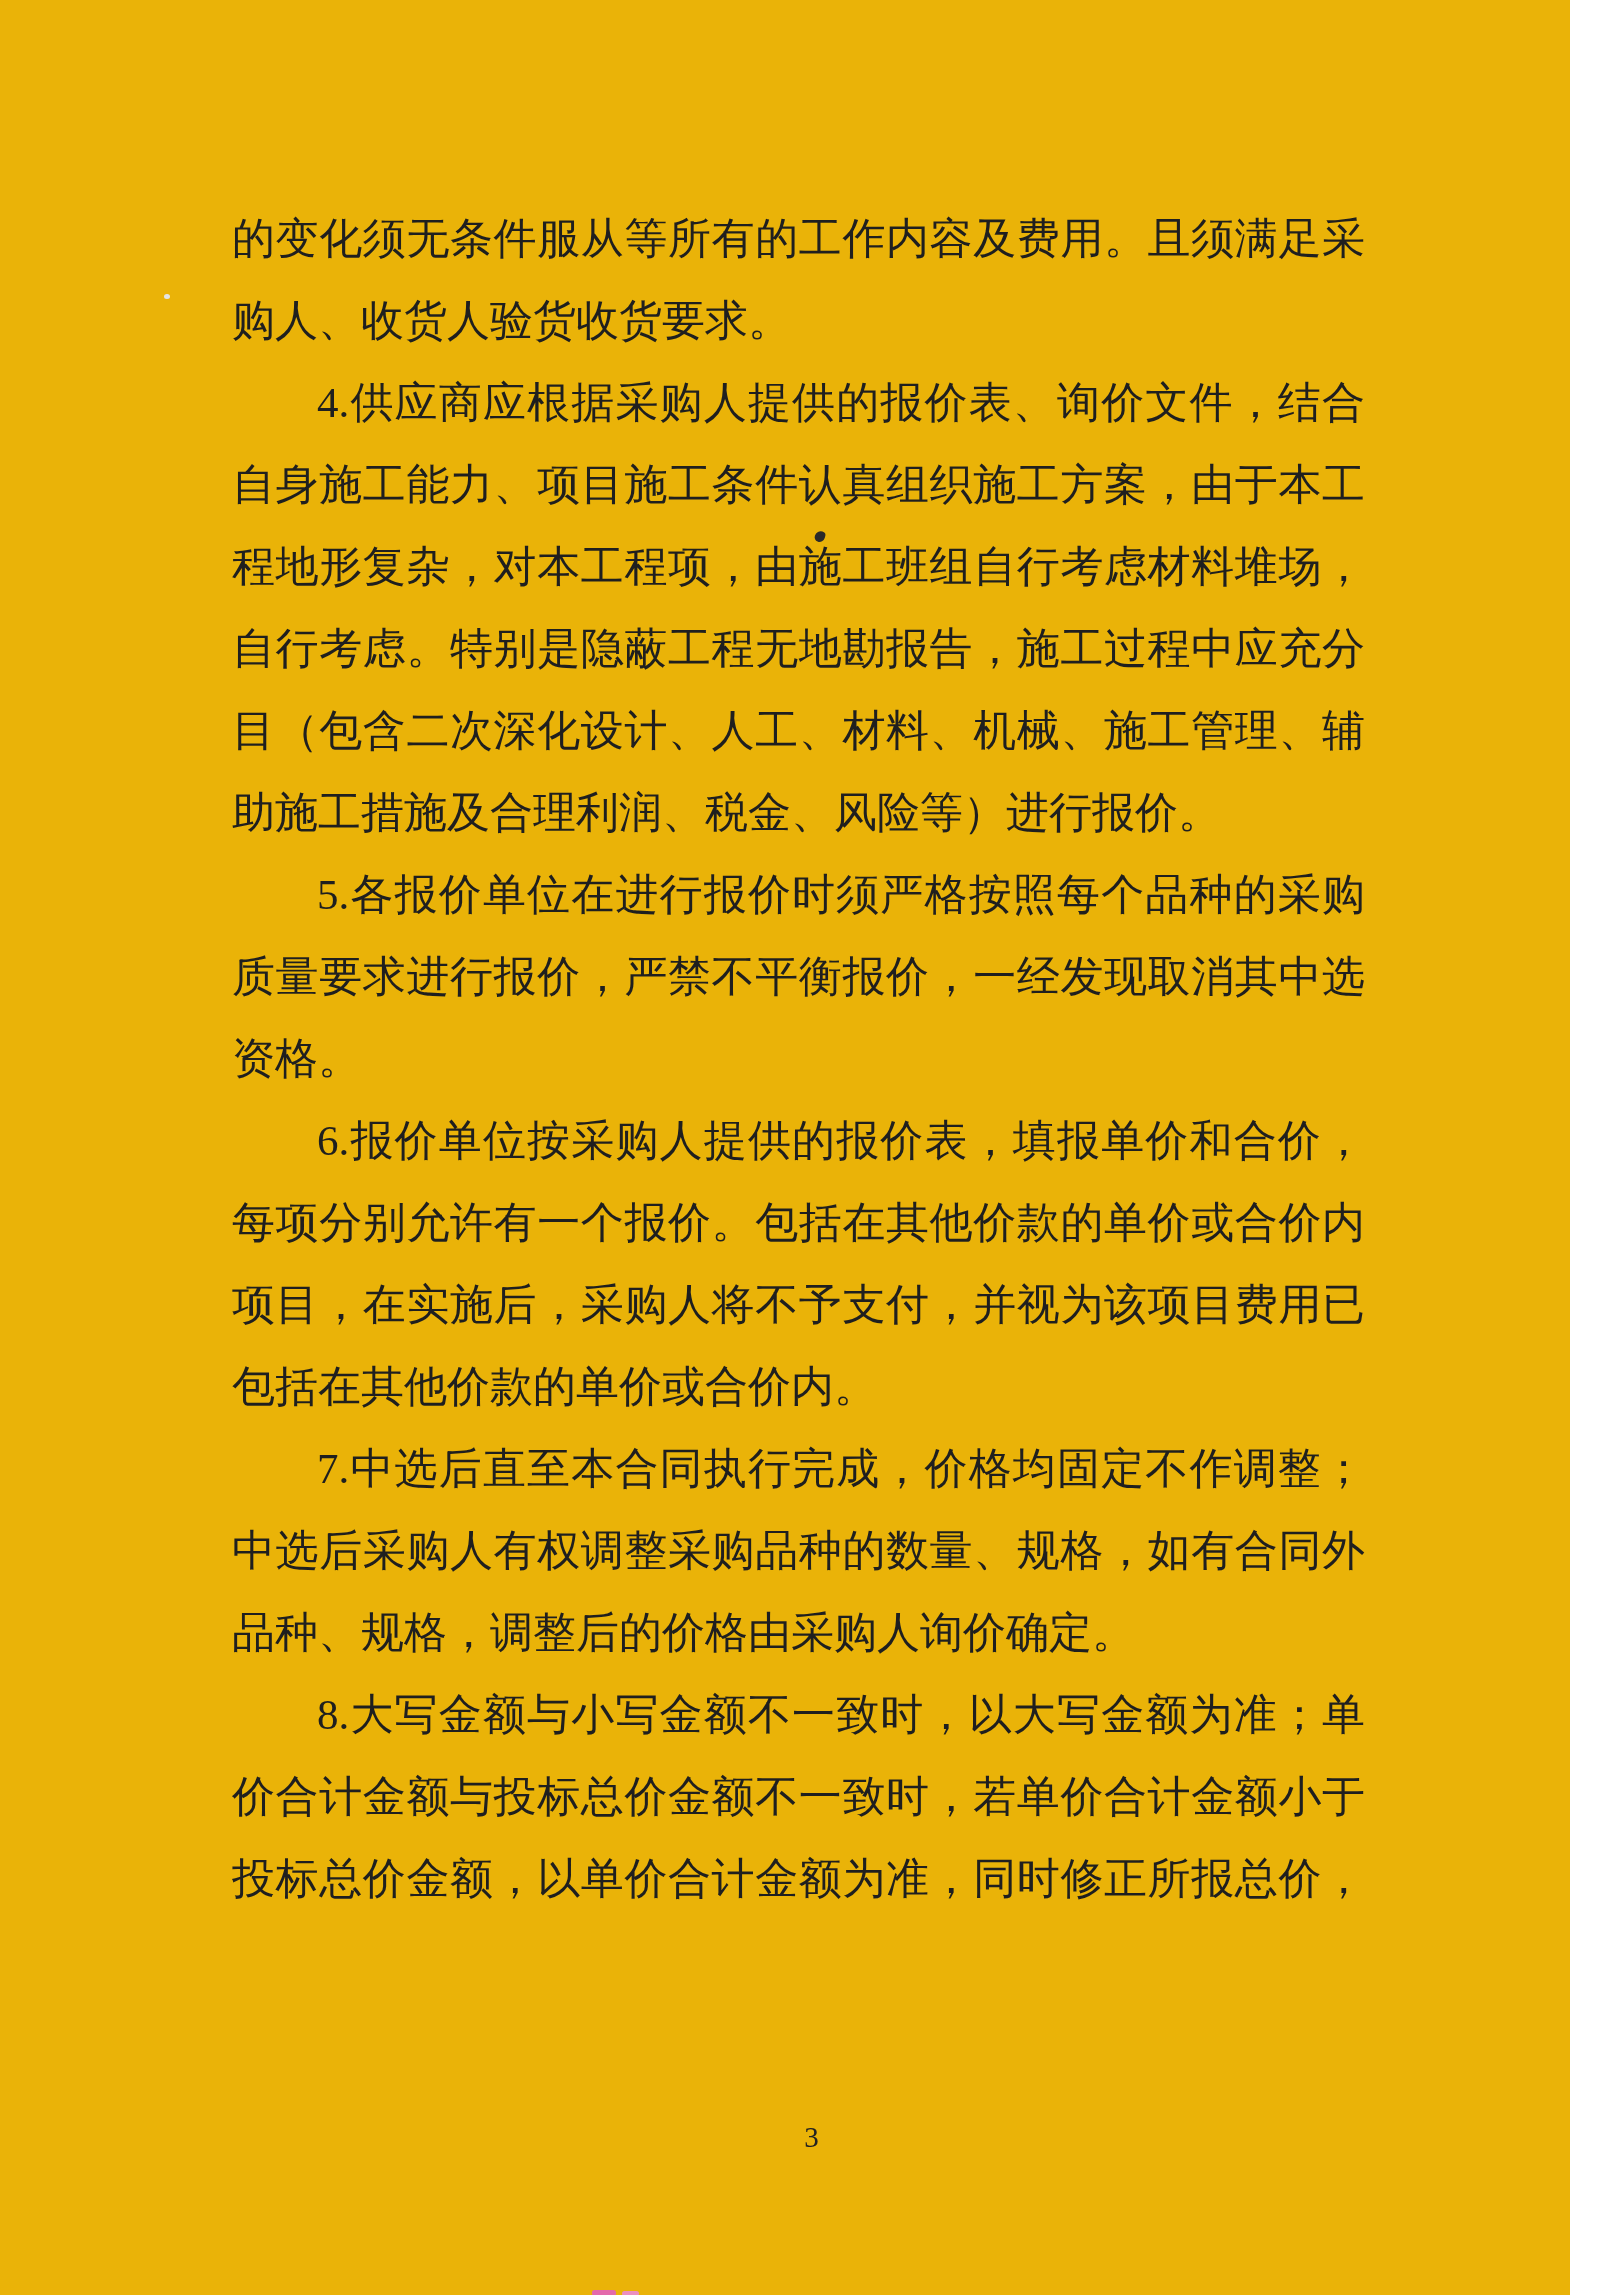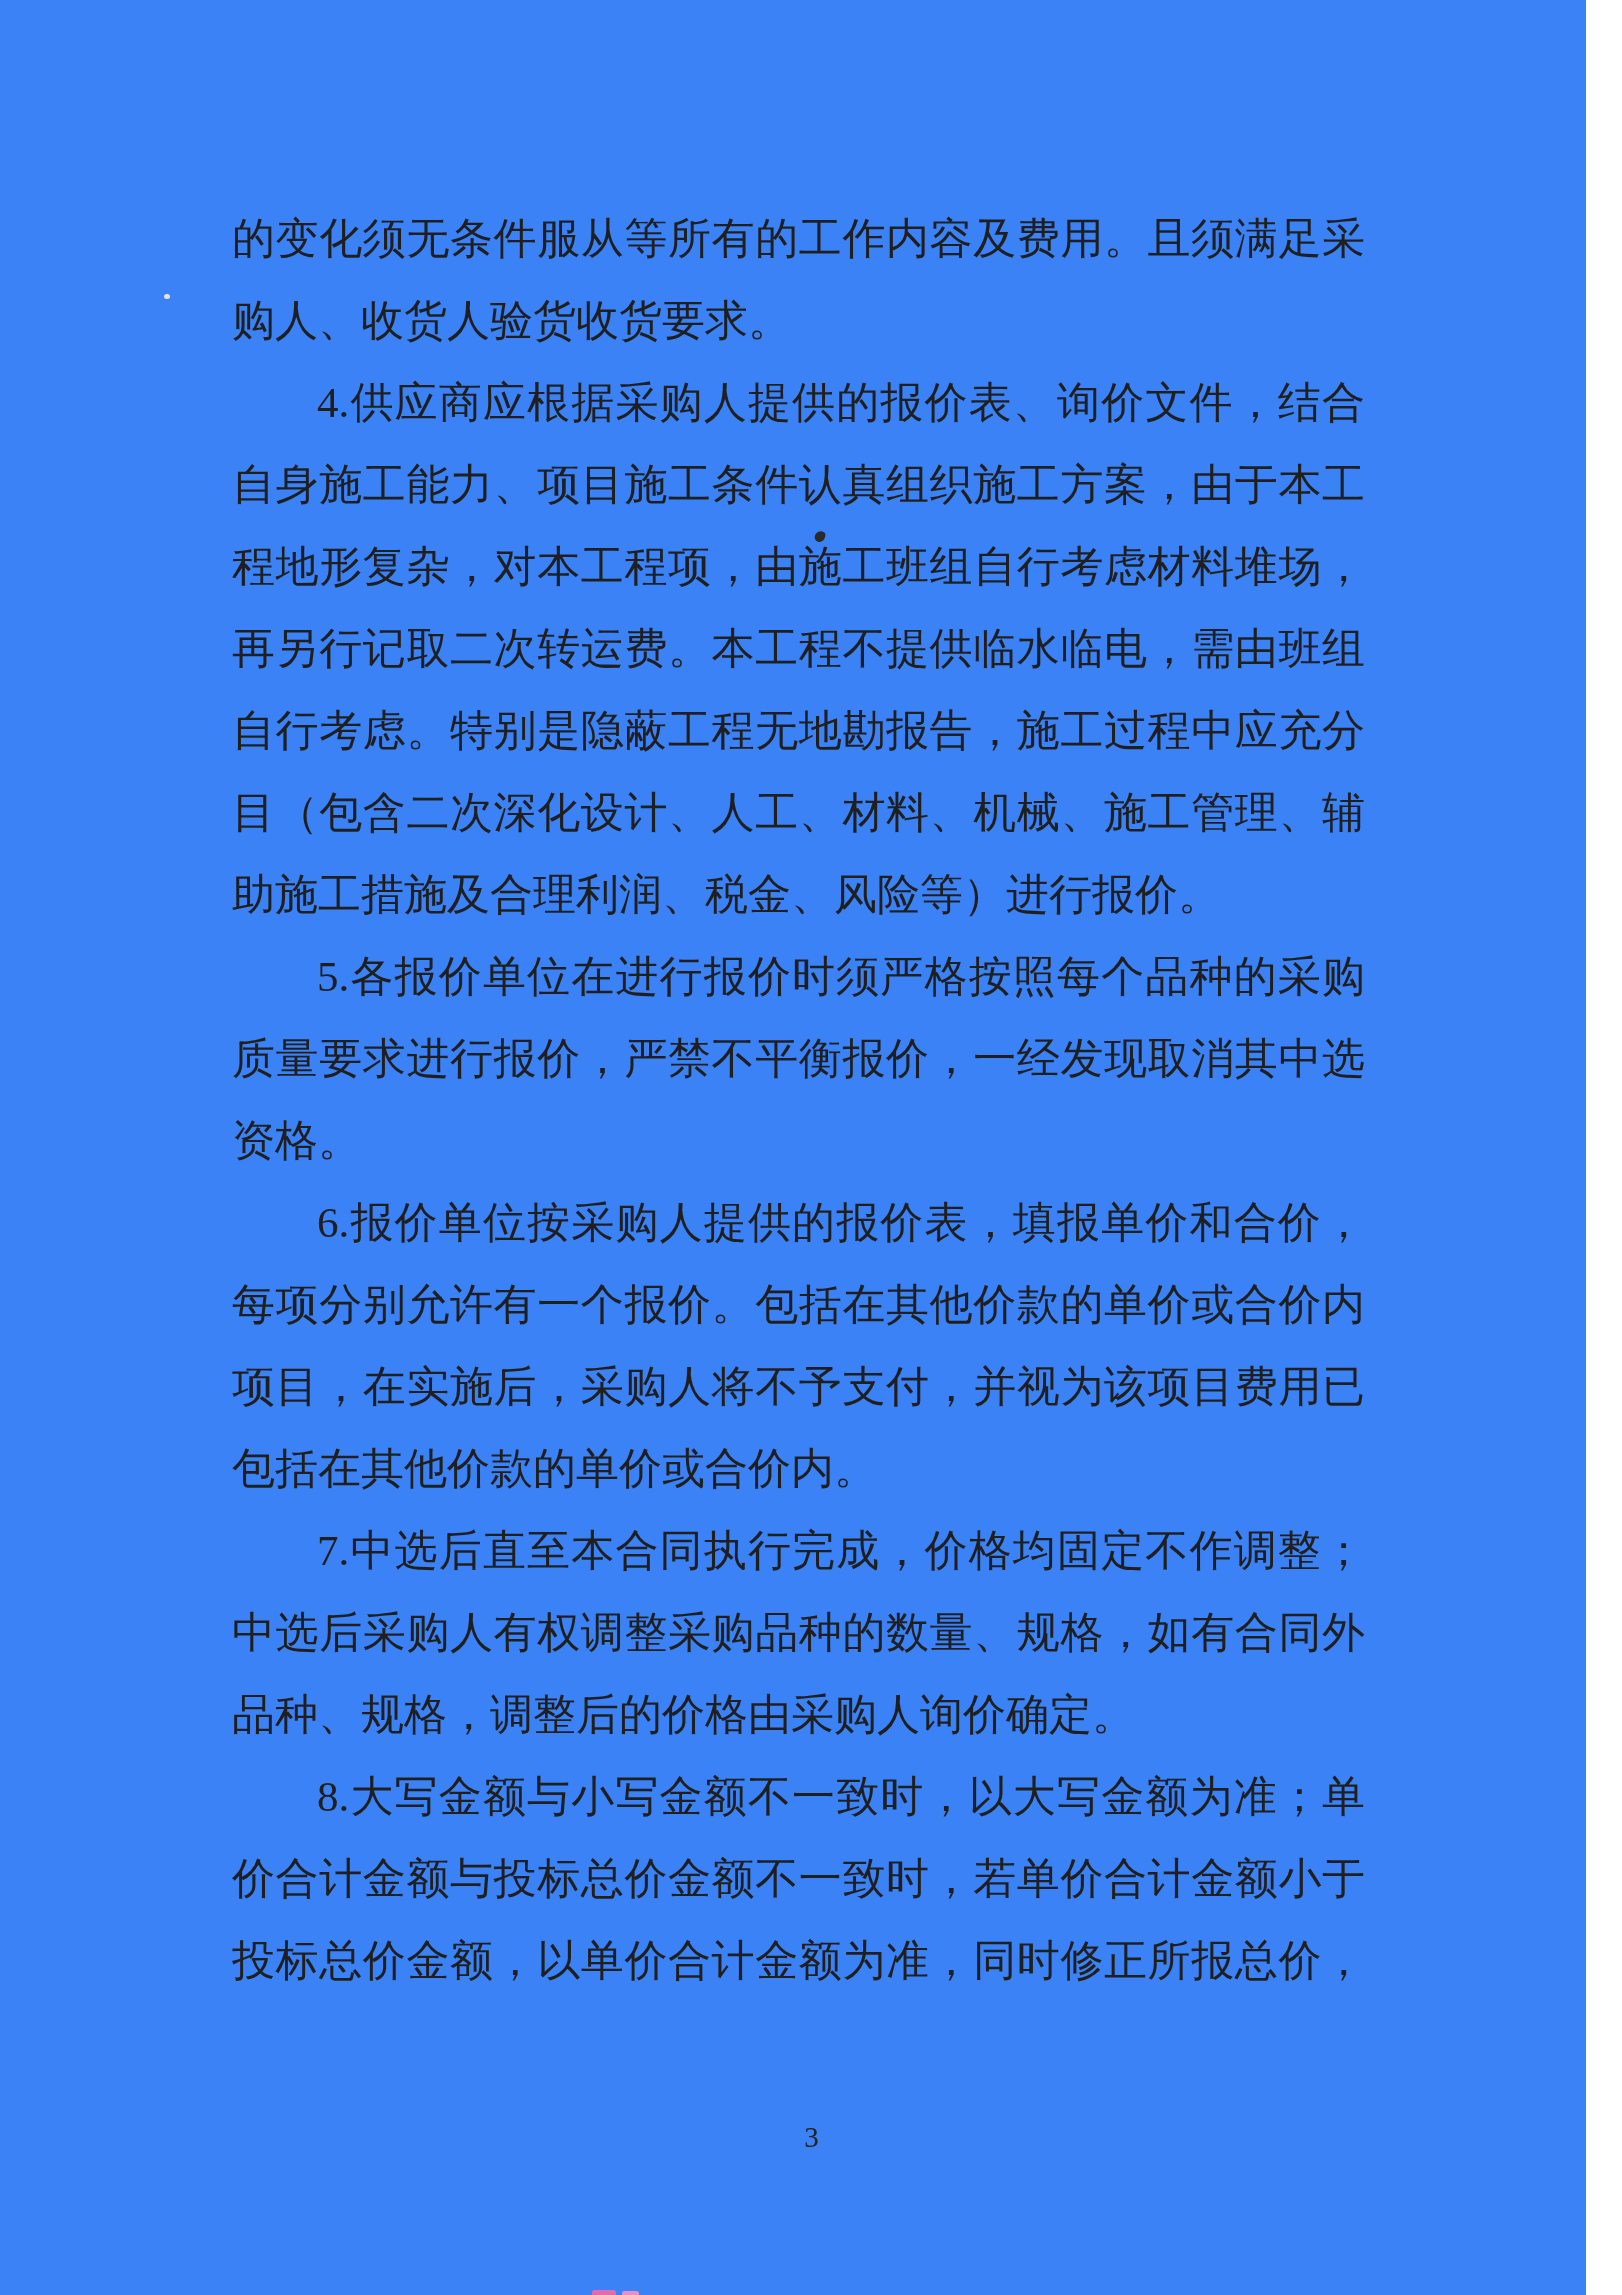--- a/index.html
+++ b/index.html
@@ -13,22 +13,21 @@
     position: relative;
     overflow: hidden;
     font-family: "Liberation Serif", serif;
   }
   .page {
     position: absolute;
     left: 0;
     top: 0;
     width: 1570px;
     height: 2295px;
-    background: #3b82f6;
-    padding-left: 16px;
+    background: #eab308;
   }
   .text-block {
     position: absolute;
     left: 232px;
     top: 198px;
     width: 1133px;
     color: #1f1f1f;
     font-size: 43px;
     line-height: 82px;
     font-weight: 400;
@@ -99,21 +98,20 @@
 <body>
 
 <div class="page">
 
   <div class="text-block">
       <div class="line">的变化须无条件服从等所有的工作内容及费用。且须满足采</div>
       <div class="line end">购人、收货人验货收货要求。</div>
       <div class="line indent">4.供应商应根据采购人提供的报价表、询价文件，结合</div>
       <div class="line">自身施工能力、项目施工条件认真组织施工方案，由于本工</div>
       <div class="line">程地形复杂，对本工程项，由施工班组自行考虑材料堆场，不</div>
-      <div class="line">再另行记取二次转运费。本工程不提供临水临电，需由班组</div>
       <div class="line">自行考虑。特别是隐蔽工程无地勘报告，施工过程中应充分</div>
       <div class="line">目（包含二次深化设计、人工、材料、机械、施工管理、辅</div>
       <div class="line end">助施工措施及合理利润、税金、风险等）进行报价。</div>
       <div class="line indent">5.各报价单位在进行报价时须严格按照每个品种的采购</div>
       <div class="line">质量要求进行报价，严禁不平衡报价，一经发现取消其中选</div>
       <div class="line end">资格。</div>
       <div class="line indent">6.报价单位按采购人提供的报价表，填报单价和合价，</div>
       <div class="line">每项分别允许有一个报价。包括在其他价款的单价或合价内</div>
       <div class="line">项目，在实施后，采购人将不予支付，并视为该项目费用已</div>
       <div class="line end">包括在其他价款的单价或合价内。</div>

